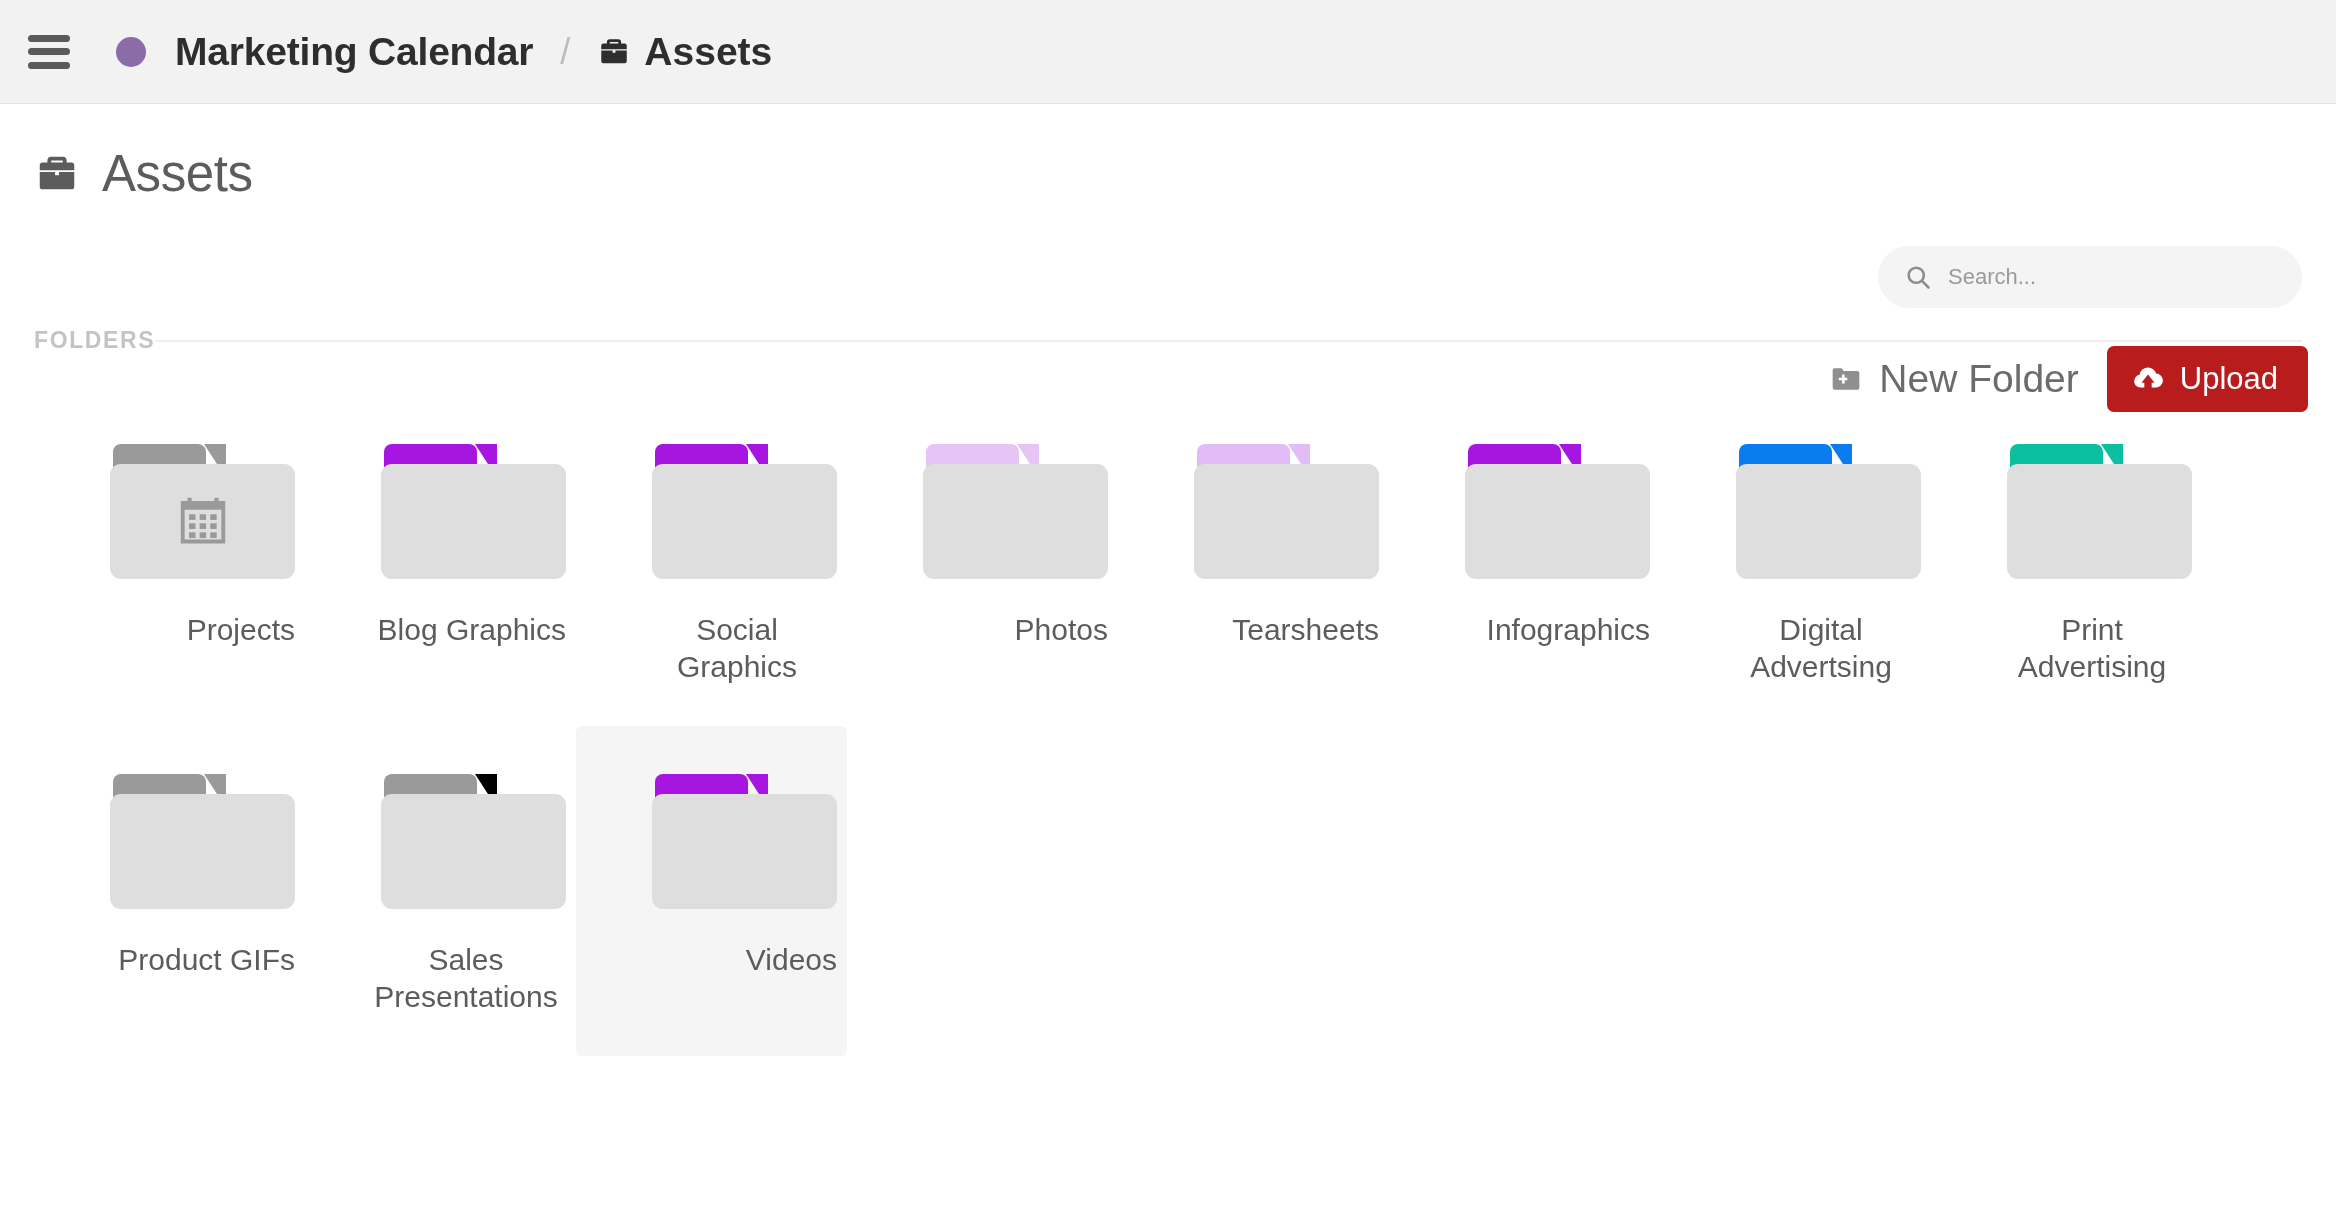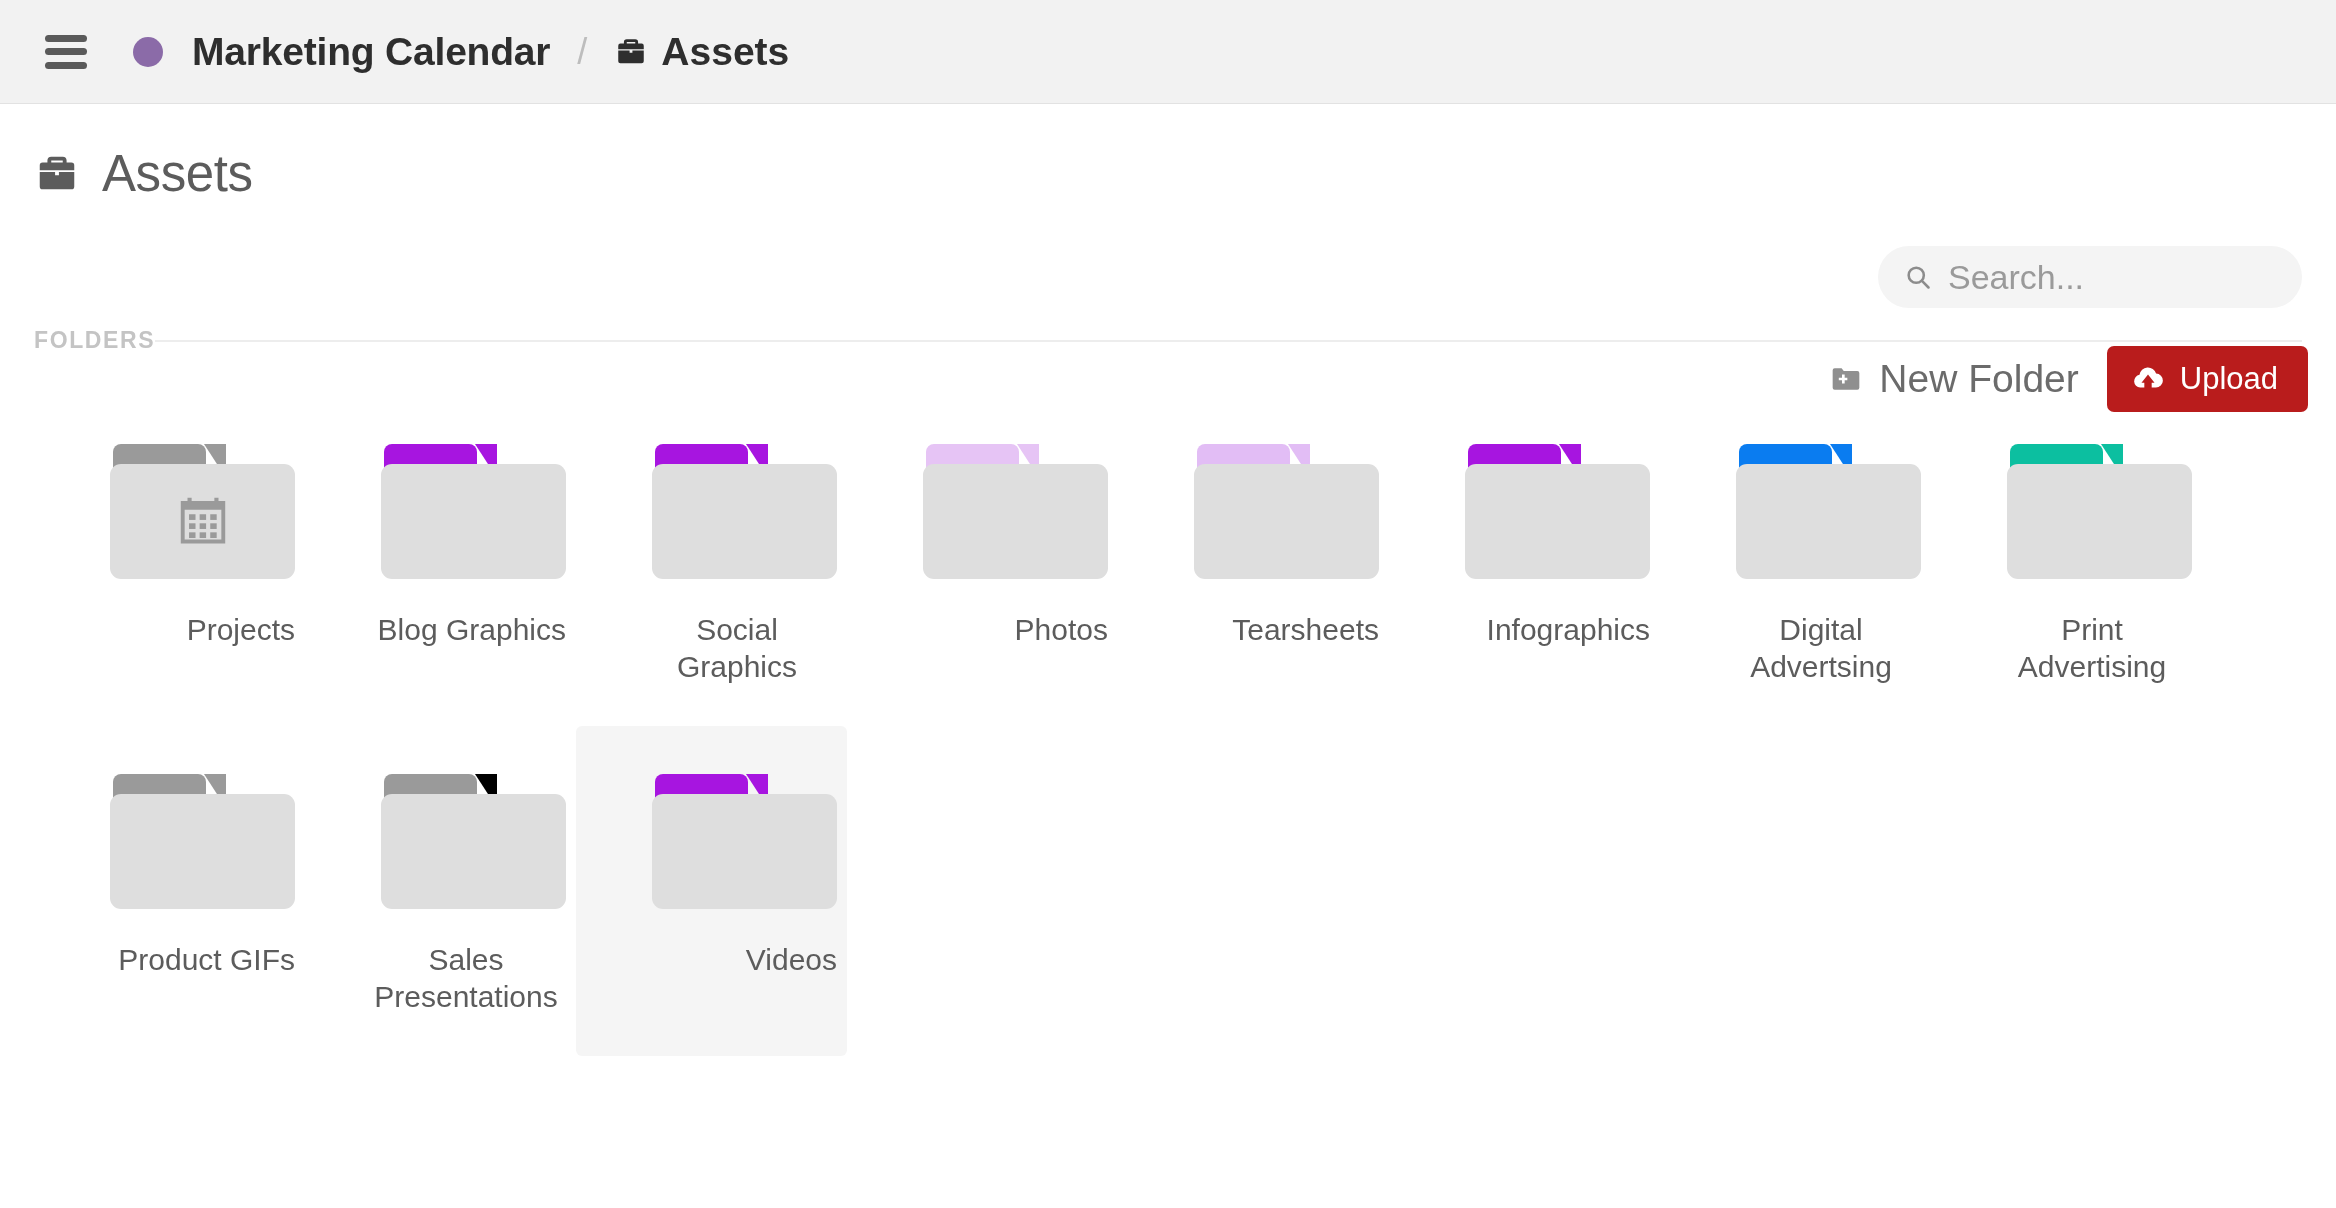--- a/index.html
+++ b/index.html
@@ -11,21 +11,21 @@
     overflow: hidden;
   }
 
   
   .topbar {
     height: 104px;
     background: #f2f2f2;
     border-bottom: 1px solid #e2e2e2;
     display: flex;
     align-items: center;
-    padding: 0 45px;
+    padding: 0 28px;
     gap: 8px;
   }
   .hamburger {
     width: 42px; height: 34px;
     display: flex; flex-direction: column; justify-content: space-between;
     cursor: pointer;
     margin-right: 38px;
   }
   .hamburger span {
     display: block; height: 7px; width: 100%;
@@ -80,21 +80,21 @@
     background: #f4f4f4;
     border-radius: 31px;
     display: flex; align-items: center;
     padding: 0 26px;
     gap: 16px;
     cursor: text;
   }
   .search-input {
     border: 0; outline: 0; background: transparent;
     font-family: inherit;
-    font-size: 34px;
+    font-size: 22px;
     color: #8c8c8c;
     width: 100%;
   }
   .search-input::placeholder { color: #9a9a9a; }
 
   .actions {
     position: absolute;
     right: 28px; top: 242px;
     display: flex; align-items: center; gap: 10px;
   }

